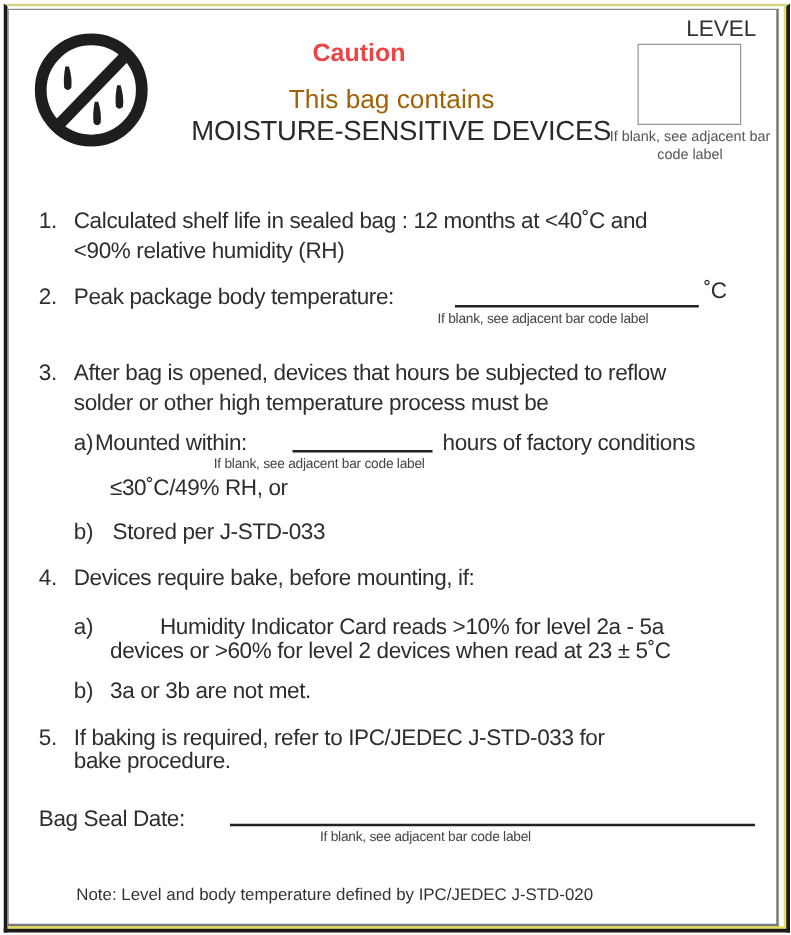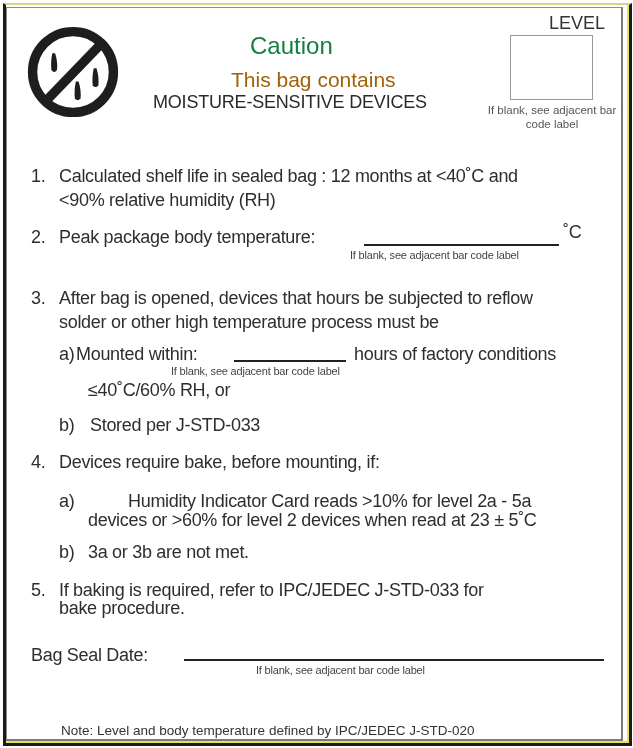--- a/index.html
+++ b/index.html
@@ -10,30 +10,30 @@
     border-right: 3px solid #1a1a1a; border-bottom: 3px solid #1a1a1a;
     box-shadow: inset -2px -2px 0 #e8e050, inset 2px 2px 0 #ffffff;
     background: #fff;
   }
   .inner {
     position: absolute; left: 6px; top: 7px; width: 614px; height: 731px;
     border: 1px solid #8a8a8a; border-right: 2px solid #7a7a7a; border-bottom: 2px solid #7a7a7a;
   }
   .abs { position: absolute; white-space: nowrap; }
   .icon { position: absolute; left: 26px; top: 25px; width: 94px; height: 94px; }
-  .title { left: 250px; top: 32px; font-size: 24px; font-weight: normal; color: #15803d; }
+  .title { left: 250px; top: 32px; font-size: 20px; font-weight: bold; color: #ef4444; }
   .sub1 { left: 231px; top: 68px; font-size: 21px; color: #a16207; }
-  .sub2 { left: 153px; top: 92px; font-size: 18px; color: #2a2a2a; letter-spacing: -0.2px; }
+  .sub2 { left: 153px; top: 92px; font-size: 22px; color: #2a2a2a; letter-spacing: -0.2px; }
   .level-label { left: 521px; top: 13px; font-size: 18px; color: #333; margin-left: 28px; }
   .level-box { position: absolute; left: 510px; top: 35px; width: 81px; height: 63px; border: 1px solid #999; }
   .level-note { position: absolute; left: 478px; top: 103px; width: 148px; text-align: center; font-size: 11.5px; line-height: 14px; color: #555; white-space: normal; }
   .t { font-size: 18px; color: #2e2e2e; letter-spacing: -0.3px; }
   .small { font-size: 11px; color: #444; letter-spacing: -0.2px; }
   .line { position: absolute; border-bottom: 2px solid #222; }
-  .note { font-size: 13.5px; color: #333; margin-top: 15px; }
+  .note { font-size: 13.5px; color: #333; }
 </style>
 </head>
 <body>
 
 <div class="frame"></div>
 <div class="inner"></div>
 
 <svg class="icon" viewBox="0 0 100 100">
   <circle cx="50" cy="50" r="43" fill="none" stroke="#1e1e1e" stroke-width="10"></circle>
   <line x1="22" y1="80" x2="80" y2="20" stroke="#1e1e1e" stroke-width="10"></line>
@@ -62,21 +62,21 @@
 
 <div class="abs t" style="left:31px; top:288px;">3.</div>
 <div class="abs t" style="left:59px; top:288px;">After bag is opened, devices that hours be subjected to reflow</div>
 <div class="abs t" style="left:59px; top:312px;">solder or other high temperature process must be</div>
 
 <div class="abs t" style="left:59px; top:344px;">a)</div>
 <div class="abs t" style="left:76px; top:344px;">Mounted within:</div>
 <div class="line" style="left:234px; top:345px; width:112px; height:15px;"></div>
 <div class="abs t" style="left:354px; top:344px;">hours of factory conditions</div>
 <div class="abs small" style="left:171px; top:365px;">If blank, see adjacent bar code label</div>
-<div class="abs t" style="left:88px; top:380px;">≤40˚C/60% RH, or</div>
+<div class="abs t" style="left:88px; top:380px;">≤30˚C/49% RH, or</div>
 
 <div class="abs t" style="left:59px; top:415px;">b)</div>
 <div class="abs t" style="left:90px; top:415px;">Stored per J-STD-033</div>
 
 <div class="abs t" style="left:31px; top:452px;">4.</div>
 <div class="abs t" style="left:59px; top:452px;">Devices require bake, before mounting, if:</div>
 
 <div class="abs t" style="left:59px; top:491px;">a)</div>
 <div class="abs t" style="left:88px; top:491px;margin-left:40px;">Humidity Indicator Card reads &gt;10% for level 2a -  5a</div>
 <div class="abs t" style="left:88px; top:510px;">devices or &gt;60% for level 2 devices when read at 23 ± 5˚C</div>

